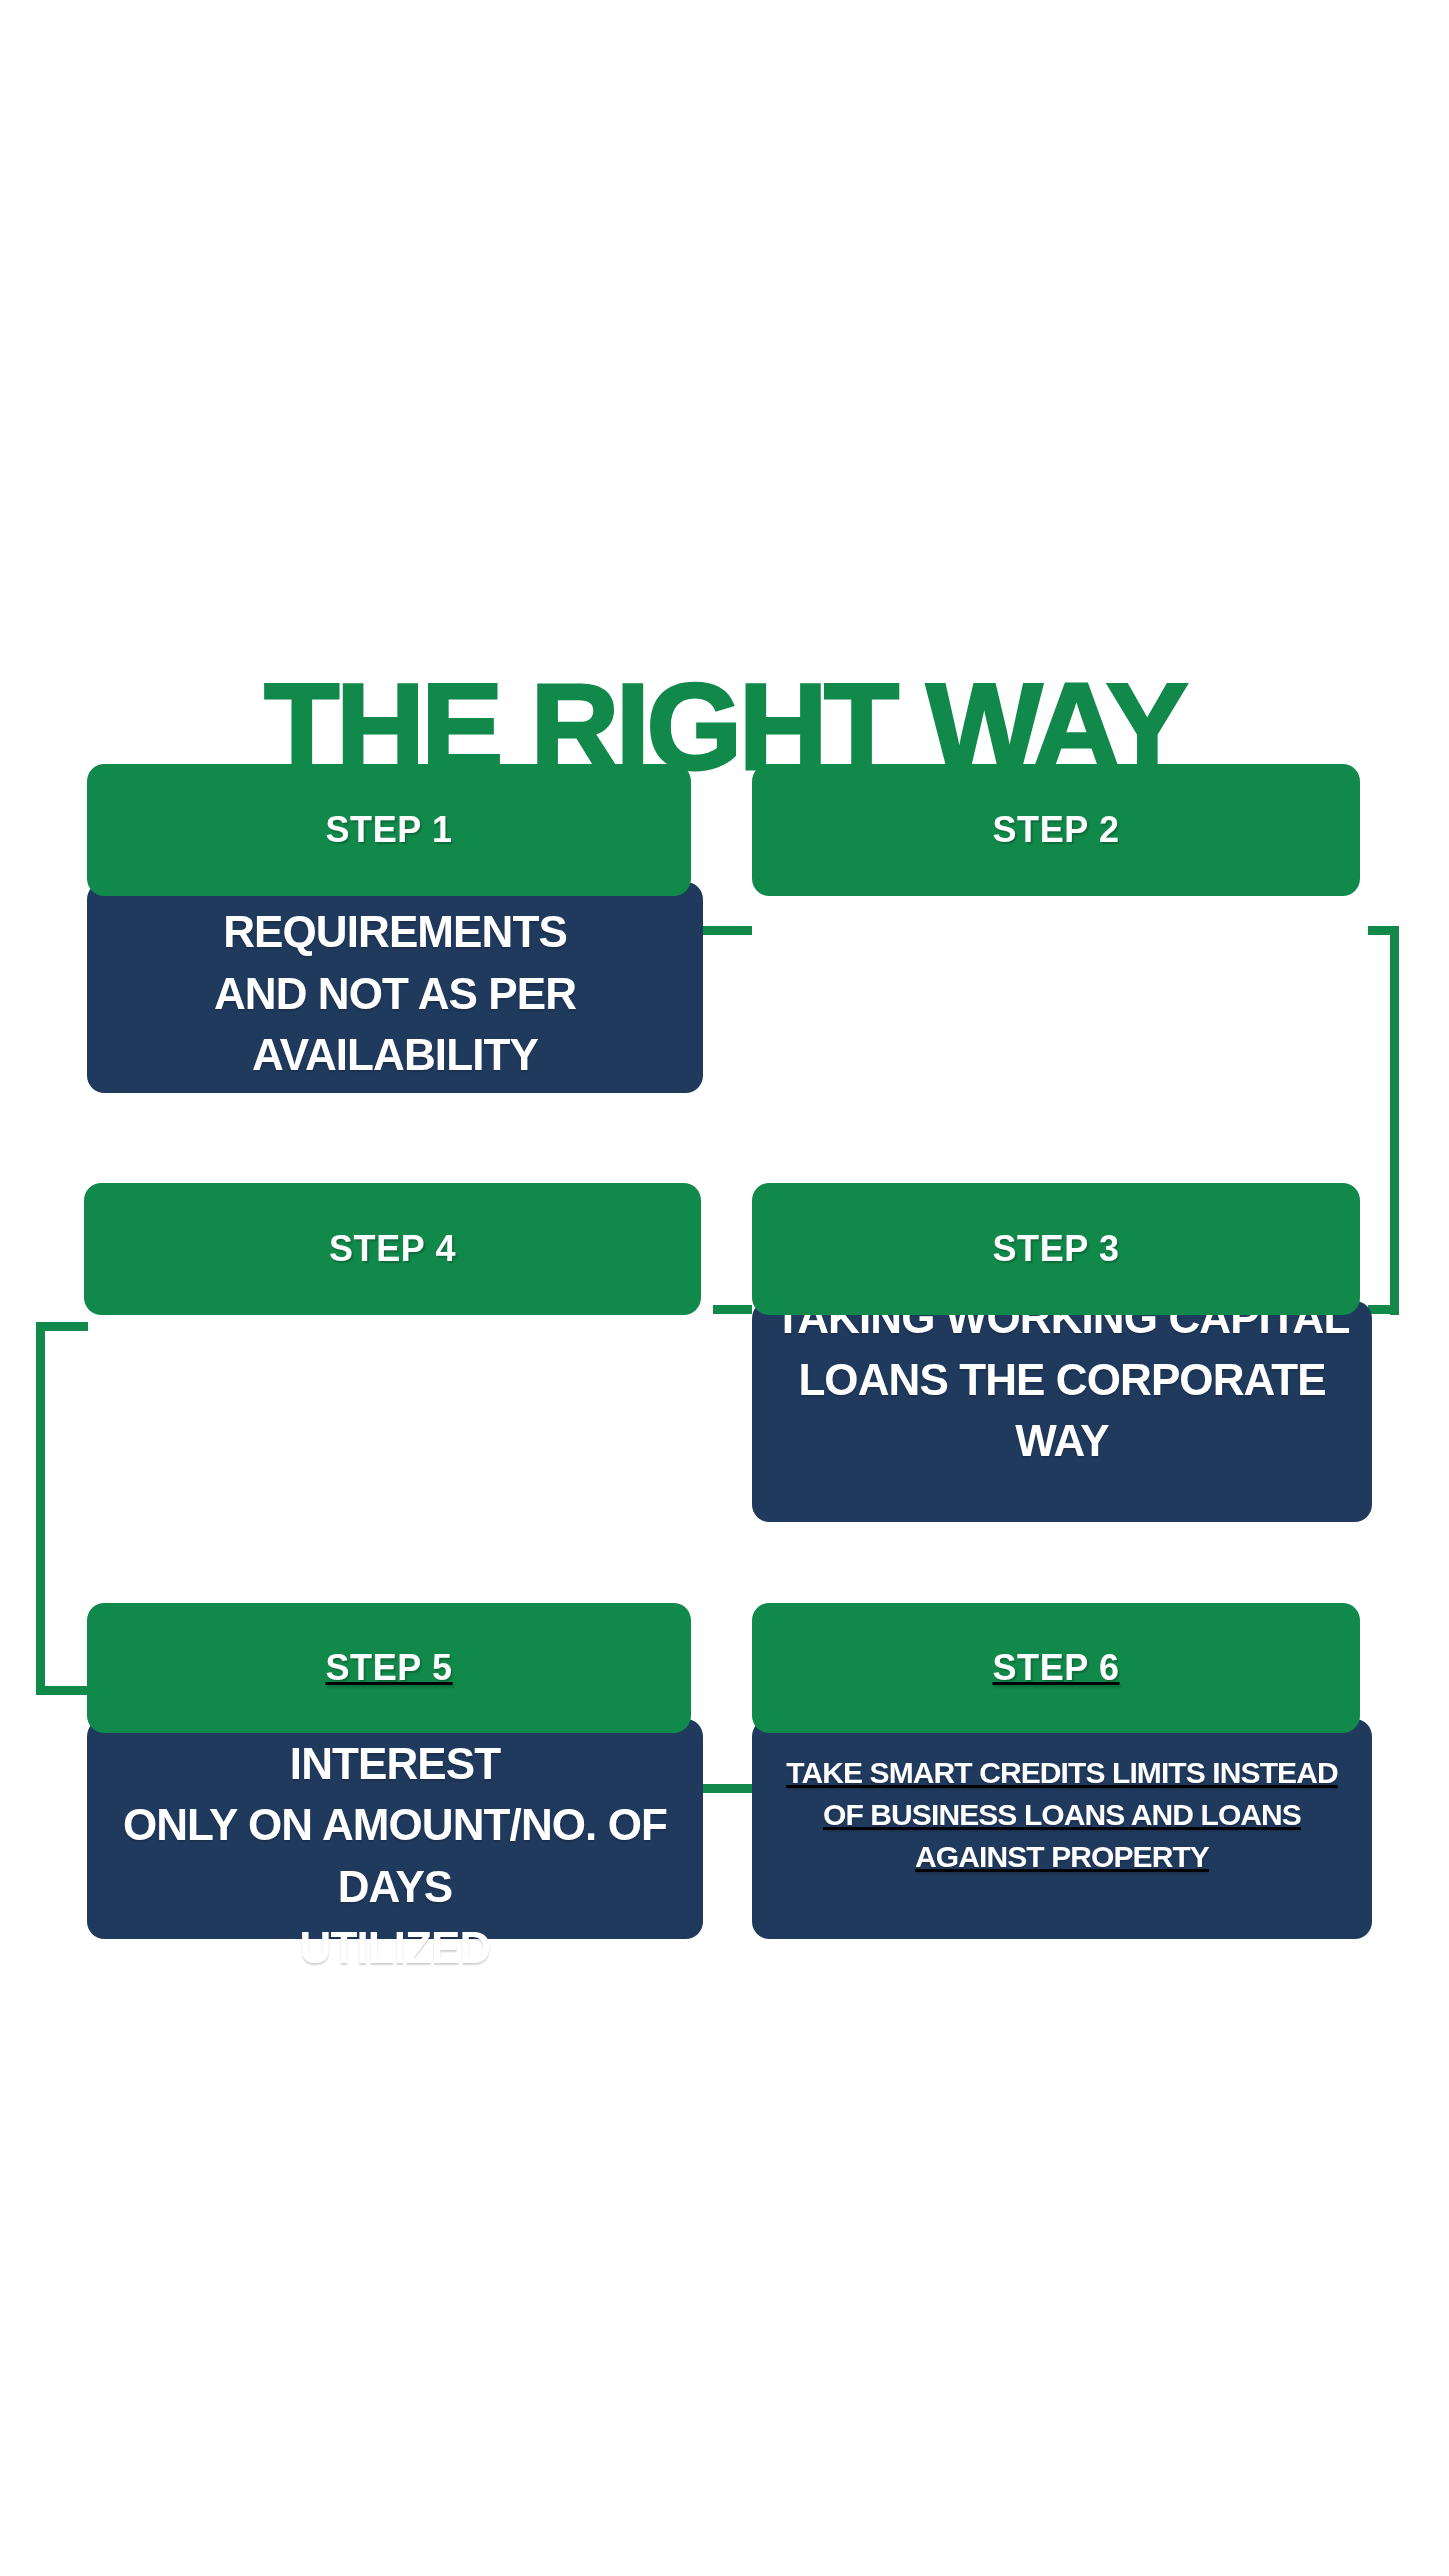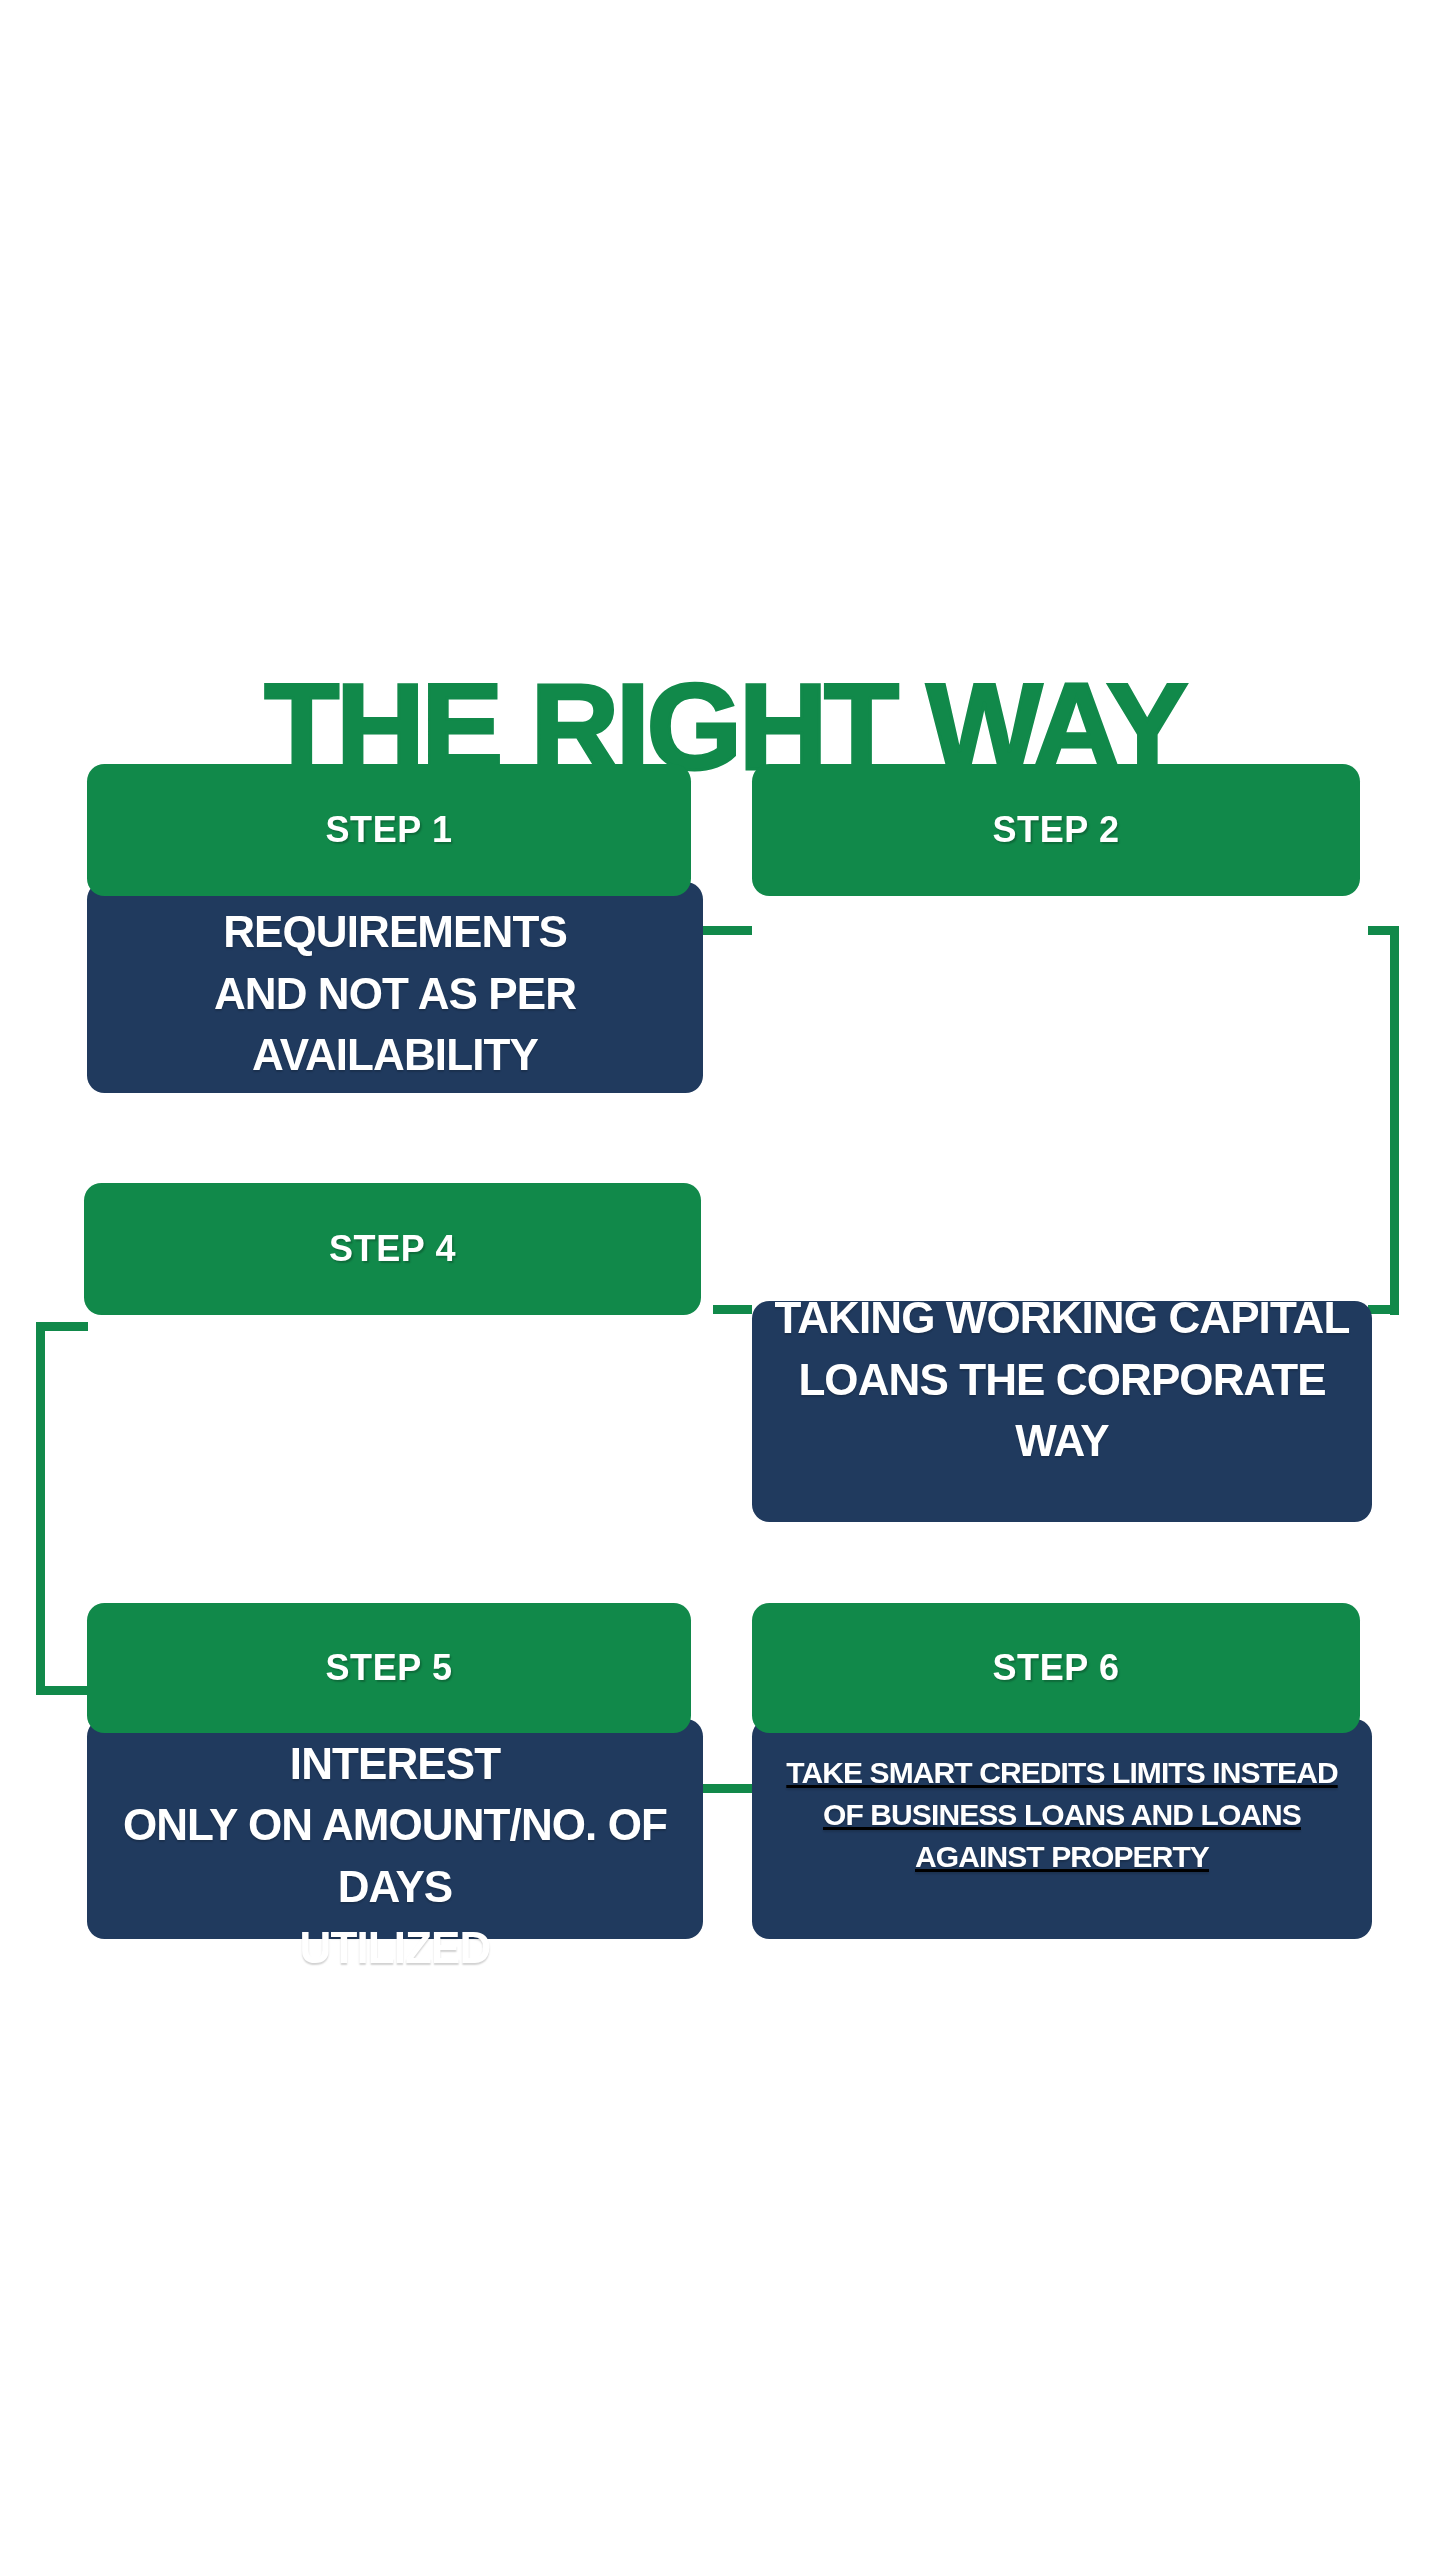--- a/index.html
+++ b/index.html
@@ -82,21 +82,21 @@
   .c1 .card-header,.c2 .card-header{height:132px;}
   .c1 .card-body,.c2 .card-body{top:118px;padding-bottom:50px;}
   
   .c4{left:84px;top:1183px;width:629px;height:339px;}
   .c3{left:752px;top:1183px;width:620px;height:339px;}
   .c3 .card-header,.c4 .card-header{height:132px;}
   .c3 .card-body,.c4 .card-body{top:118px;padding-bottom:64px;}
   
   .c5{left:87px;top:1603px;width:616px;height:336px;}
   .c6{left:752px;top:1603px;width:620px;height:336px;}
-  .c5 .card-header,.c6 .card-header{height:130px;}
+  .c5 .card-header,.c6 .card-header{height:130px;text-decoration:underline;}
   .c5 .card-body,.c6 .card-body{top:116px;}
   .c5 .card-body{padding-bottom:8px;}
   .c6 .card-body{padding-bottom:29px;text-decoration:underline;}
   .c6 .step-desc{font-size:30px;}
 
   
   .conn-1-2{left:703px;top:926px;width:49px;height:8.7px;}
   .conn-5-6{left:703px;top:1784px;width:49px;height:8.7px;}
   .conn-3-4{left:713px;top:1305px;width:39px;height:9.3px;}
   .conn-2-3-h1{left:1368px;top:926px;width:31px;height:8.7px;}
@@ -143,20 +143,23 @@
     <div class="card-header">
       <div class="step-label">STEP 4</div>
     </div>
   </div>
 
   <div class="card c3">
     <div class="card-body">
       <div class="step-desc">TAKING WORKING CAPITAL
 LOANS THE CORPORATE WAY</div>
     </div>
+    <div class="card-header">
+      <div class="step-label">STEP 3</div>
+    </div>
   </div>
 
   <div class="card c5">
     <div class="card-body">
       <div class="step-desc">TAKE LOANS AND PAY INTEREST
 ONLY ON AMOUNT/NO. OF DAYS
 UTILIZED</div>
     </div>
     <div class="card-header">
       <div class="step-label">STEP 5</div>

